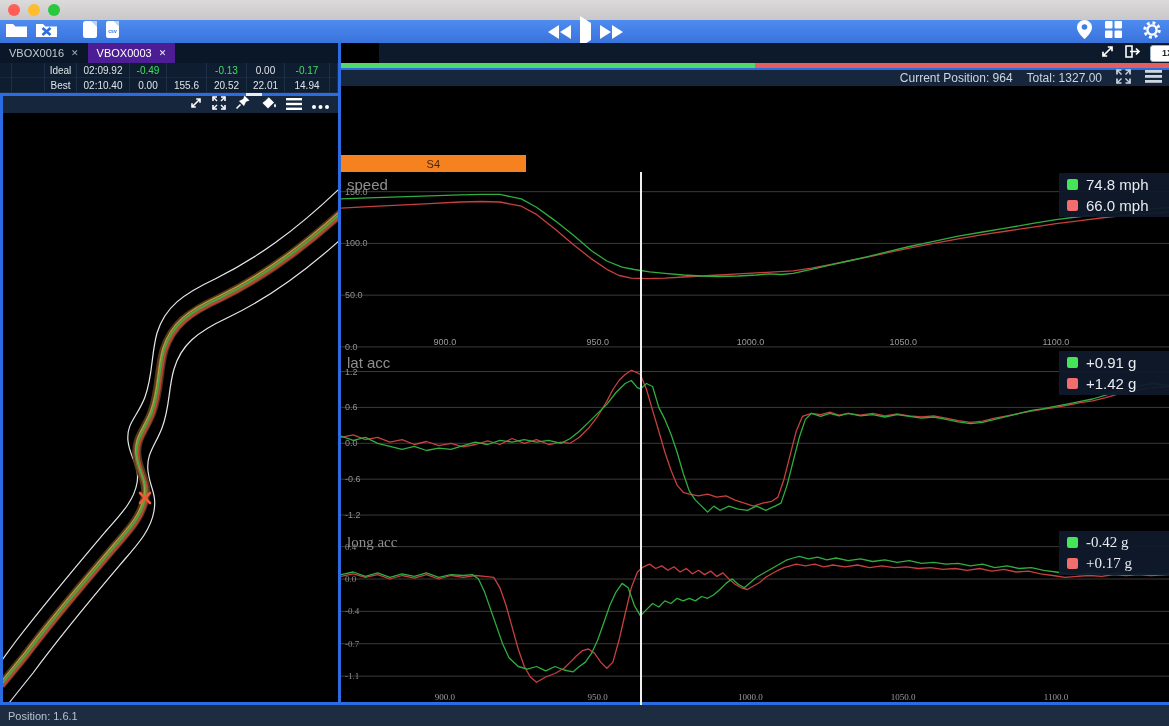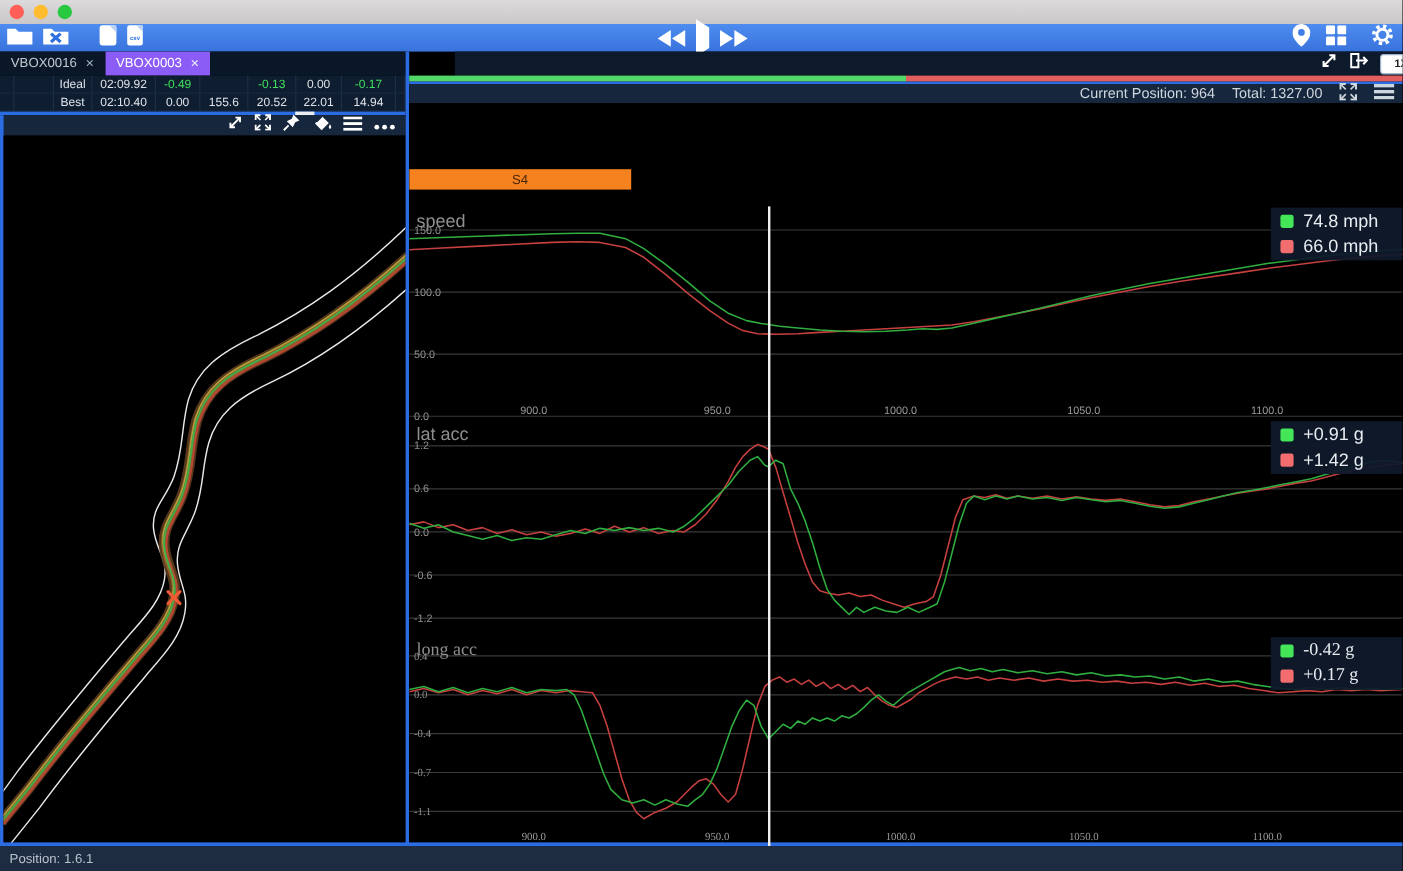--- a/index.html
+++ b/index.html
@@ -18,21 +18,21 @@
   #tb-left{left:5px;top:20px;gap:7px;}
   #tb-center{left:548px;top:20px;gap:9px;}
   #tb-right{right:8px;top:20px;gap:13px;}
   .tri{width:0;height:0;border-style:solid;}
   .tri-r{border-width:7px 0 7px 11px;border-color:transparent transparent transparent #fff;}
   .tri-l{border-width:7px 11px 7px 0;border-color:transparent #fff transparent transparent;}
   .tri-pair{display:flex;gap:1px;}
   
   #tabbar{left:0;top:43px;width:338px;height:20px;background:#0a1728;display:flex;align-items:stretch;}
   .tab{display:flex;align-items:center;gap:7px;padding:0 9px;font-size:11px;color:#c3cad2;}
-  .tab.active{background:#8b5cf6;color:#fff;}
+  .tab.active{background:#4c1d95;color:#fff;}
   .tab .close{font-size:9px;color:#9fb0c4;cursor:default;}
   .tab.active .close{color:#eaf1fb;}
   #rtable{left:0;top:63px;width:338px;height:30px;background:#0f1d30;display:grid;
           grid-template-columns:12px 33px 32px 53px 37px 40px 40px 38px 45px 1fr;
           grid-auto-rows:15px;font-size:10px;color:#dde3e8;}
   #rtable div{display:flex;align-items:center;justify-content:center;
               border-right:1px solid #1d2e47;border-bottom:1px solid #182842;overflow:hidden;}
   #rtable .green{color:#3fe05f;}
   #tableline{left:0;top:93px;width:338px;height:3px;background:#2b6ce2;}
   #tablethumb{left:246px;top:93px;width:16px;height:3px;background:#e9edf2;}
@@ -44,21 +44,21 @@
   #divider{left:338px;top:43px;width:3px;height:662px;background:#2b6ce2;}
   #ctrlbar{left:341px;top:43px;width:828px;height:20px;background:#0d1a2c;display:flex;
            align-items:center;justify-content:flex-end;gap:9px;padding-right:9px;box-sizing:border-box;margin-left:38px;}
   #progress{left:341px;top:63px;width:828px;height:5px;display:flex;}
   #progress .seg{height:100%;}
   #blueline2{left:341px;top:68px;width:828px;height:2px;background:#2b6ce2;}
   #posbar{left:341px;top:70px;width:828px;height:16px;background:#16263c;display:flex;
           align-items:center;justify-content:flex-end;gap:14px;padding-right:7px;box-sizing:border-box;
           font-size:12px;color:#cdd5df;}
   #chartswrap{left:341px;top:86px;width:828px;height:619px;background:#000;overflow:hidden;}
-  #sectorbar{position:absolute;left:0;top:55px;width:828px;height:17px;display:flex;}
+  #sectorbar{position:absolute;left:0;top:69px;width:828px;height:17px;display:flex;}
   .sector{height:100%;display:flex;align-items:center;justify-content:center;
           font-size:11px;color:rgba(43,23,4,0.88);}
   .chart{position:absolute;left:0;width:828px;}
   .chart svg{position:absolute;left:0;top:0;}
   .chart-name{position:absolute;left:6px;top:4px;font-size:15px;color:#8f8f8f;z-index:3;}
   .legend{position:absolute;right:0;top:1px;background:rgba(15,26,44,0.94);padding:3px 6px 3px 8px;
           z-index:4;display:flex;flex-direction:column;gap:4px;min-width:96px;}
   .legend-row{display:flex;align-items:center;gap:8px;font-size:15px;color:#e8ecf1;}
   .swatch{width:11px;height:11px;border-radius:2px;flex:0 0 auto;}
   #cursorline{position:absolute;left:299px;top:86px;width:2px;height:533px;background:#efefef;z-index:5;}

